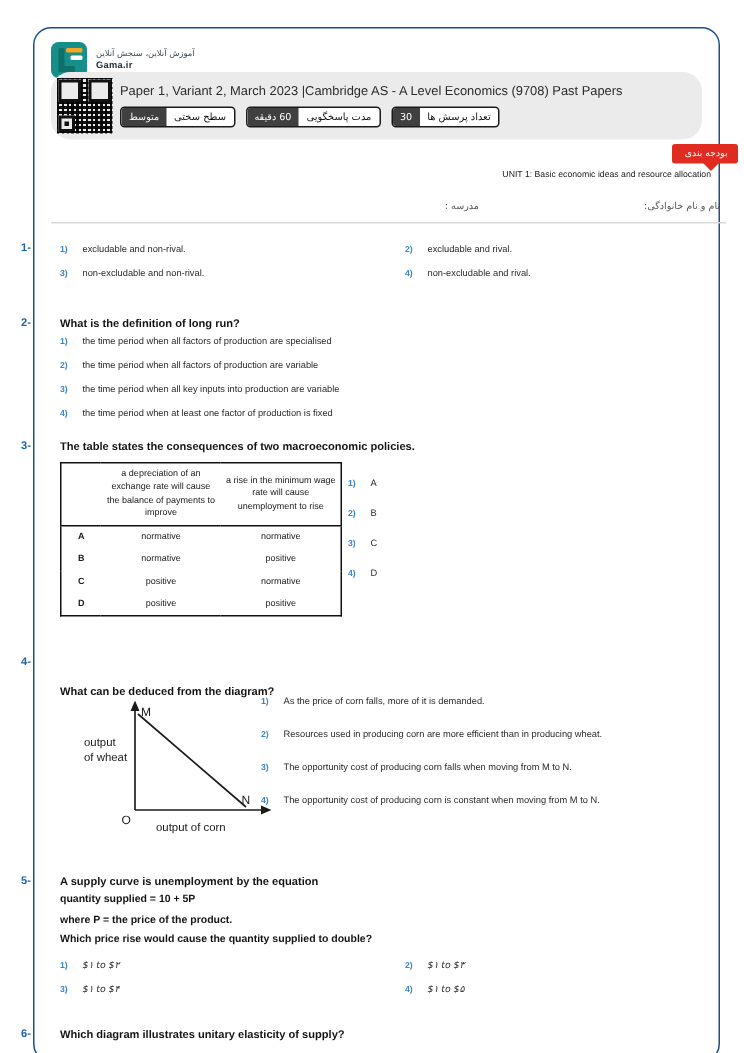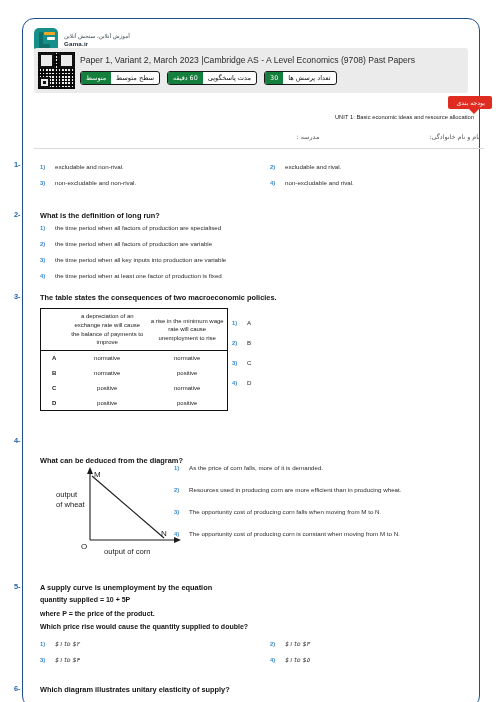--- a/index.html
+++ b/index.html
@@ -64,21 +64,21 @@
   .brand-en {
     font-size: 6.2px; color: #21303a; font-weight: bold; letter-spacing: .2px;
   }
 
   
   .headband {
     position: absolute;
     left: 34px; top: 48px;
     width: 434px; height: 45px;
     background: #ebebeb;
-    border-radius: 3px;
+    border-radius: 13px;
   }
   .qr {
     position: absolute; left: 4px; top: 4px;
     width: 37px; height: 37px;
     background:
       repeating-linear-gradient(90deg,#111 0 1.6px,#ebebeb 1.6px 3.2px),
       repeating-linear-gradient(0deg,#111 0 1.6px,transparent 1.6px 3.3px);
     background-blend-mode: multiply;
   }
   .qr::before, .qr::after {
@@ -109,21 +109,21 @@
     border: 1px solid #1a1a1a; border-radius: 3px; overflow: hidden;
     background: #fff; height: 14px;
   }
   .pill .lbl {
     padding: 0 5px; display:flex; align-items:center;
     font-size: 6.6px; color: #111; direction: rtl;
     font-family: "DejaVu Sans", sans-serif; white-space: nowrap;
   }
   .pill .val {
     padding: 0 5px; display:flex; align-items:center;
-    background: #15803d; color: #fff; font-size: 6.4px;
+    background: #404040; color: #fff; font-size: 6.4px;
     direction: rtl; font-family: "DejaVu Sans", sans-serif; white-space: nowrap;
   }
 
   
   .ribbon {
     position: absolute; right: 4px; top: 96px;
     background: #e02b20; color: #fff;
     font-size: 6.2px; direction: rtl;
     font-family: "DejaVu Sans", sans-serif;
     padding: 3px 7px 3px 9px; border-radius: 2px;
@@ -242,21 +242,21 @@
     <div class="pills">
       <div class="pill">
         <div class="lbl">تعداد پرسش ها</div>
         <div class="val">30</div>
       </div>
       <div class="pill">
         <div class="lbl">مدت پاسخگویی</div>
         <div class="val">60 دقیقه</div>
       </div>
       <div class="pill">
-        <div class="lbl">سطح متوسط</div>
+        <div class="lbl">سطح سختی</div>
         <div class="val">متوسط</div>
       </div>
     </div>
   </div>
 
   <div class="ribbon">بودجه بندی</div>
   <div class="unit-line">UNIT 1: Basic economic ideas and resource allocation</div>
 
   <div class="idrow">
     <span>نام و نام خانوادگی:</span>

